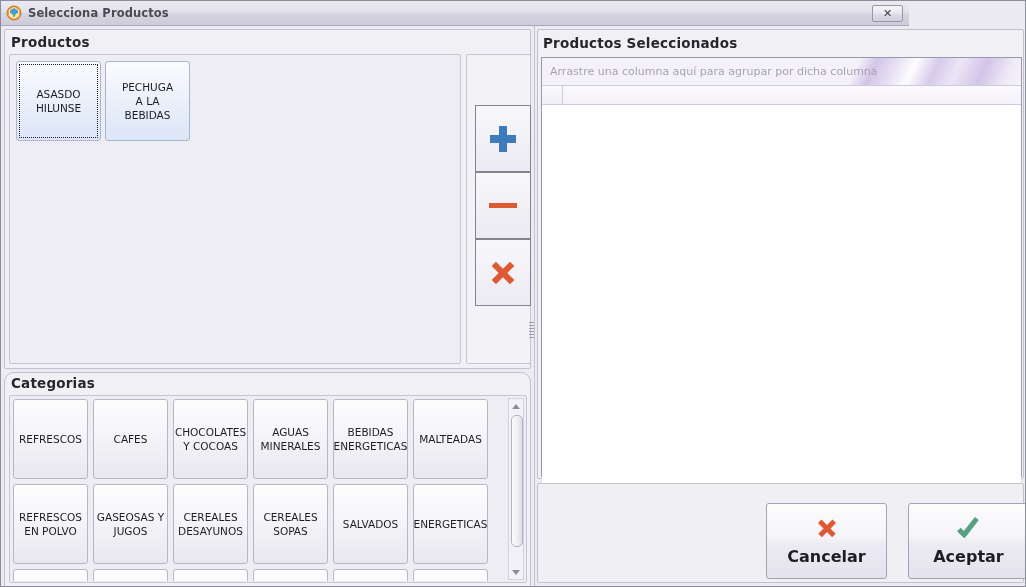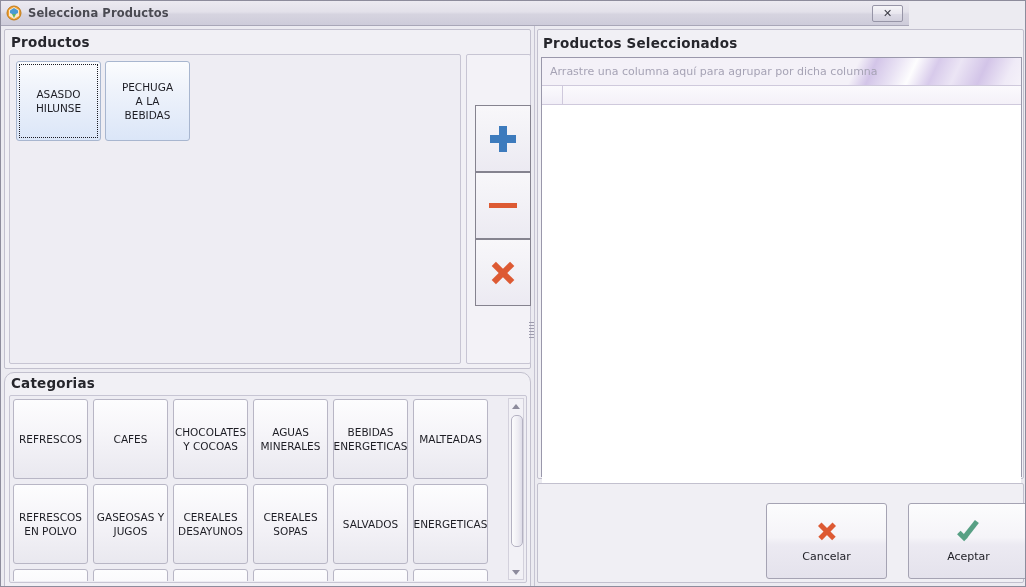--- a/index.html
+++ b/index.html
@@ -381,22 +381,23 @@
     border: 1px solid #a5a3b3;
     border-radius: 3px;
     display: flex;
     flex-direction: column;
     align-items: center;
     justify-content: center;
     gap: 8px;
     cursor: default;
   }
   .dlg-btn .lbl {
-    font-size: 11px;
+    font-size: 16px;
     color: #1d1d24;
+    font-weight: bold;
   }
   .dlg-btn.cancel { left: 228px; }
   .dlg-btn.accept { left: 370px; }
 
   .glyph-x-sm { position: relative; width: 22px; height: 22px; }
   .glyph-x-sm::before, .glyph-x-sm::after {
     content: ""; position: absolute;
     left: 1px; top: 9px; width: 20px; height: 4.5px;
     background: #dd5a33;
   }

